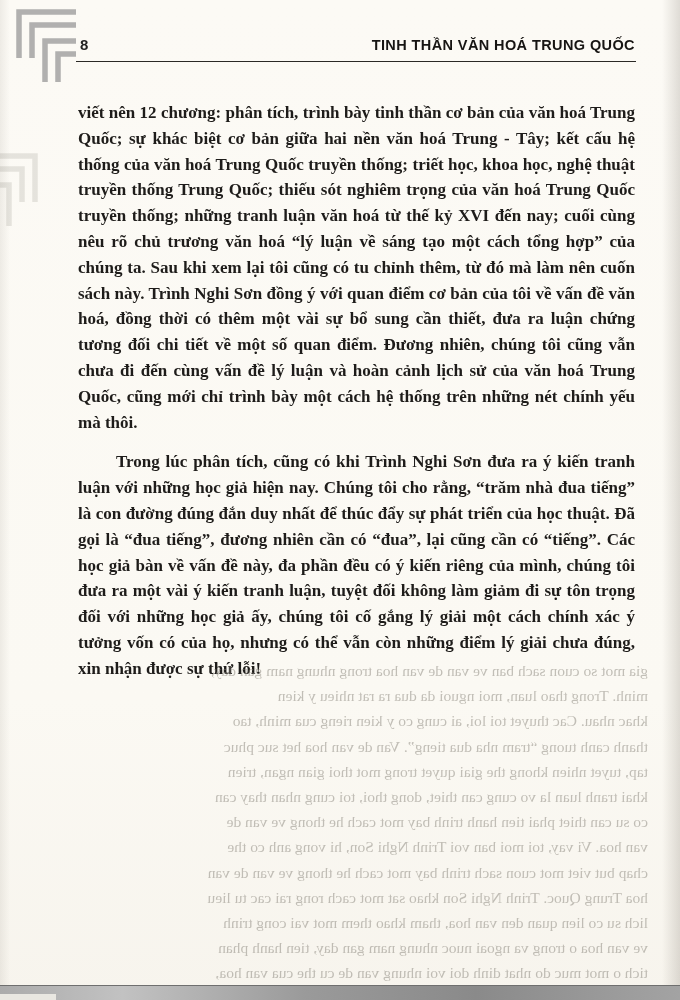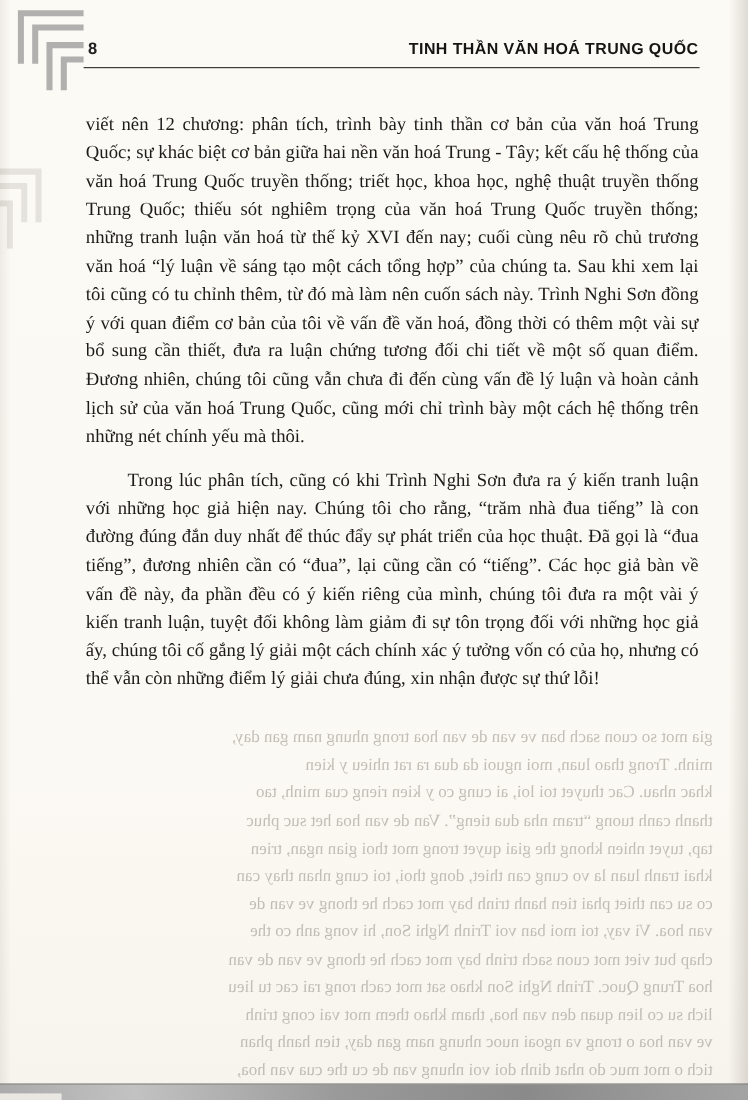--- a/index.html
+++ b/index.html
@@ -27,20 +27,21 @@
   }
   .header-rule{
     position:absolute;left:76px;right:44px;top:61px;
     border-top:1.7px solid #2b2926;
   }
   
   .body-text{
     position:absolute;left:78px;right:45px;top:100px;
     font-size:17px;line-height:25.8px;
     text-align:justify;
+    font-weight:bold;
   }
   .body-text p{margin:0;}
   .para-2{text-indent:38px;margin-top:14px !important;}
   .signature{
     margin-top:12px;
     text-align:right;
     font-style:italic;
     font-size:17px;
   }
   

